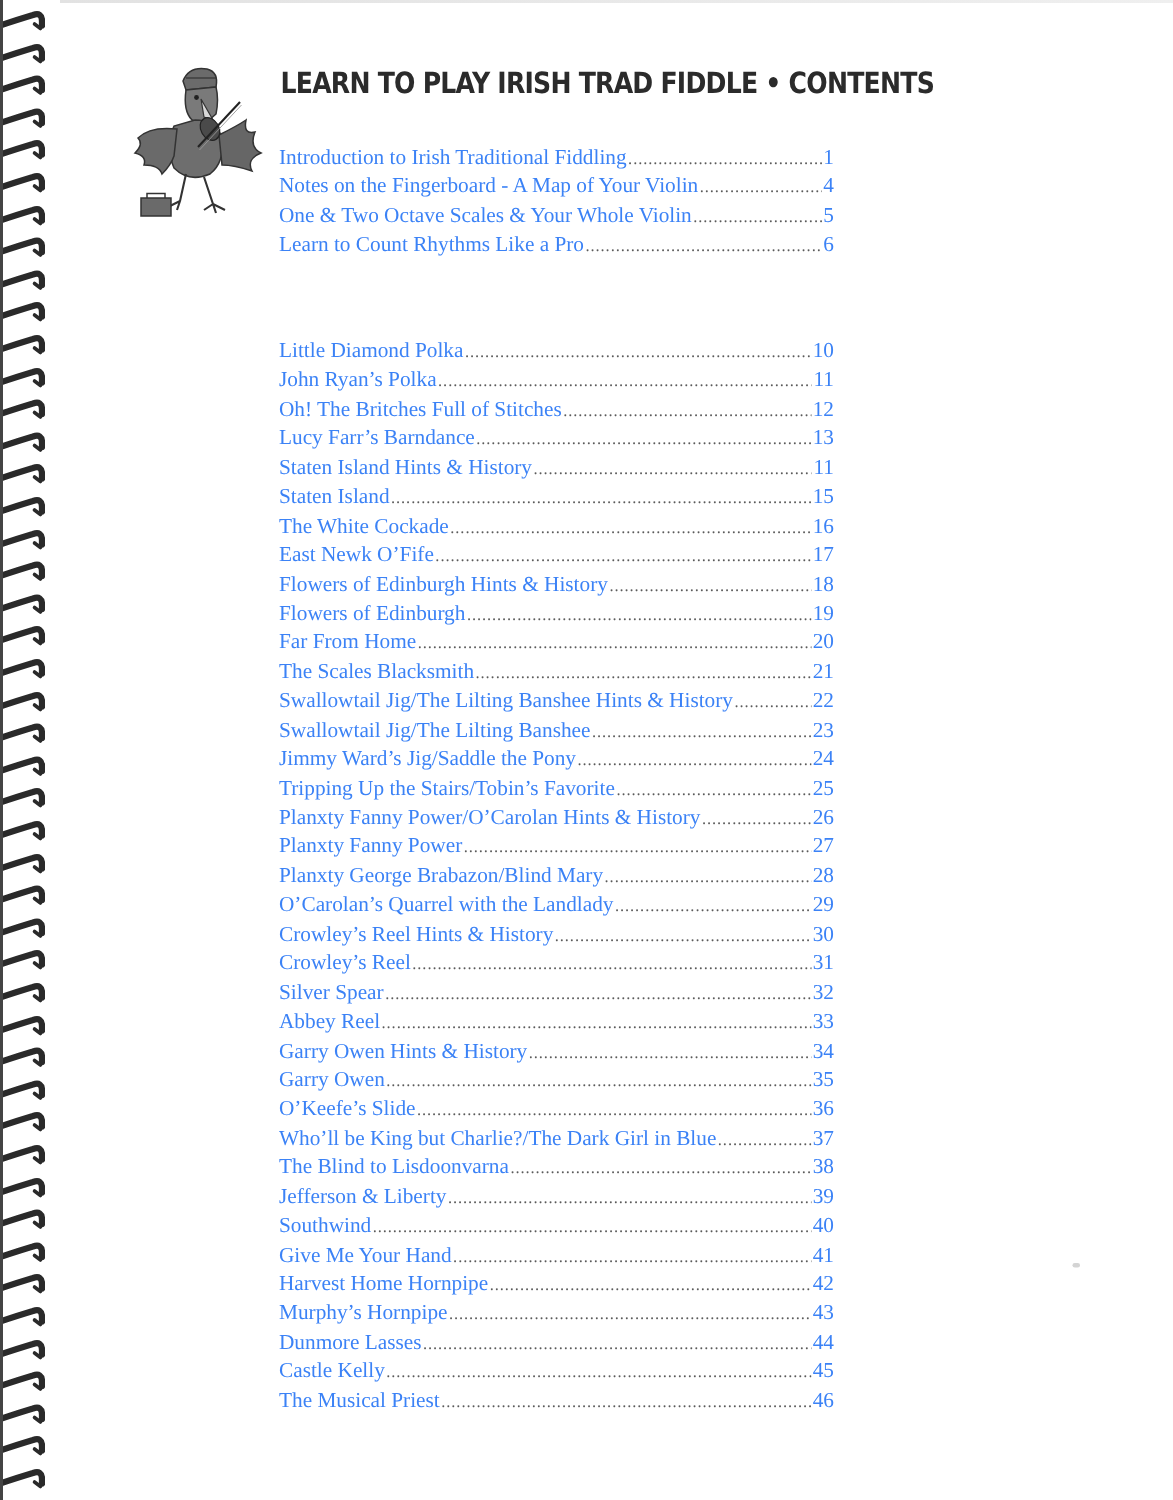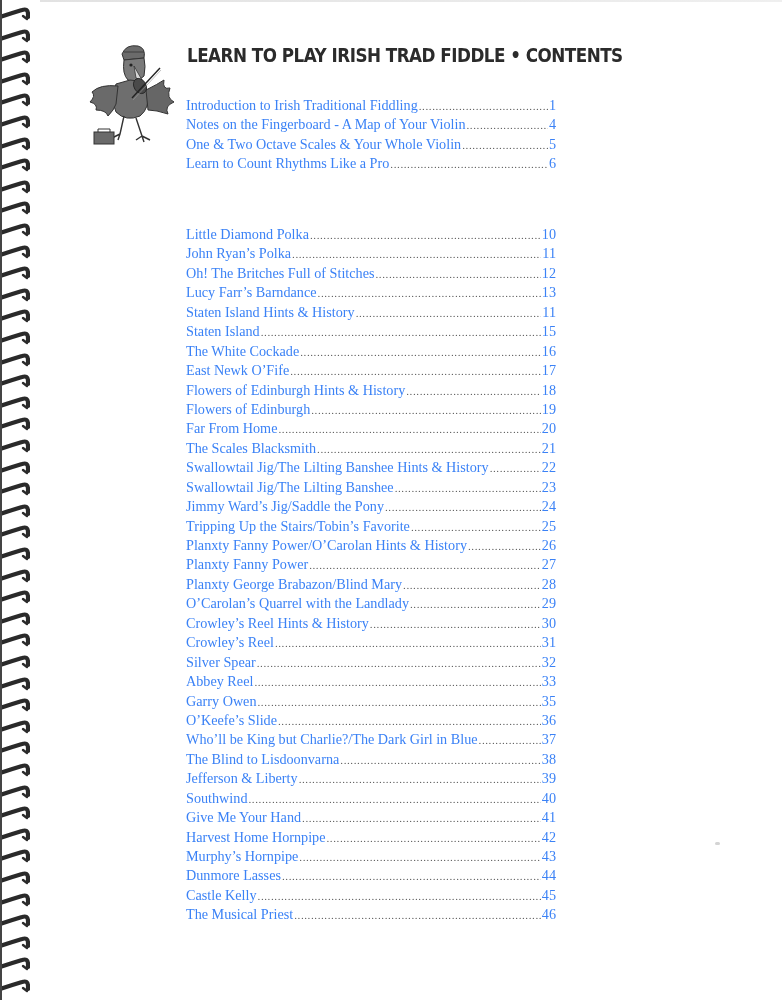--- a/index.html
+++ b/index.html
@@ -469,20 +469,25 @@
       <span class="toc-title">Silver Spear</span>
       <span class="toc-dots"></span>
       <span class="toc-page">32</span>
     </div>
     <div class="toc-row">
       <span class="toc-title">Abbey Reel</span>
       <span class="toc-dots"></span>
       <span class="toc-page">33</span>
     </div>
     <div class="toc-row">
+      <span class="toc-title">Garry Owen Hints &amp; History</span>
+      <span class="toc-dots"></span>
+      <span class="toc-page">34</span>
+    </div>
+    <div class="toc-row">
       <span class="toc-title">Garry Owen</span>
       <span class="toc-dots"></span>
       <span class="toc-page">35</span>
     </div>
     <div class="toc-row">
       <span class="toc-title">O’Keefe’s Slide</span>
       <span class="toc-dots"></span>
       <span class="toc-page">36</span>
     </div>
     <div class="toc-row">

